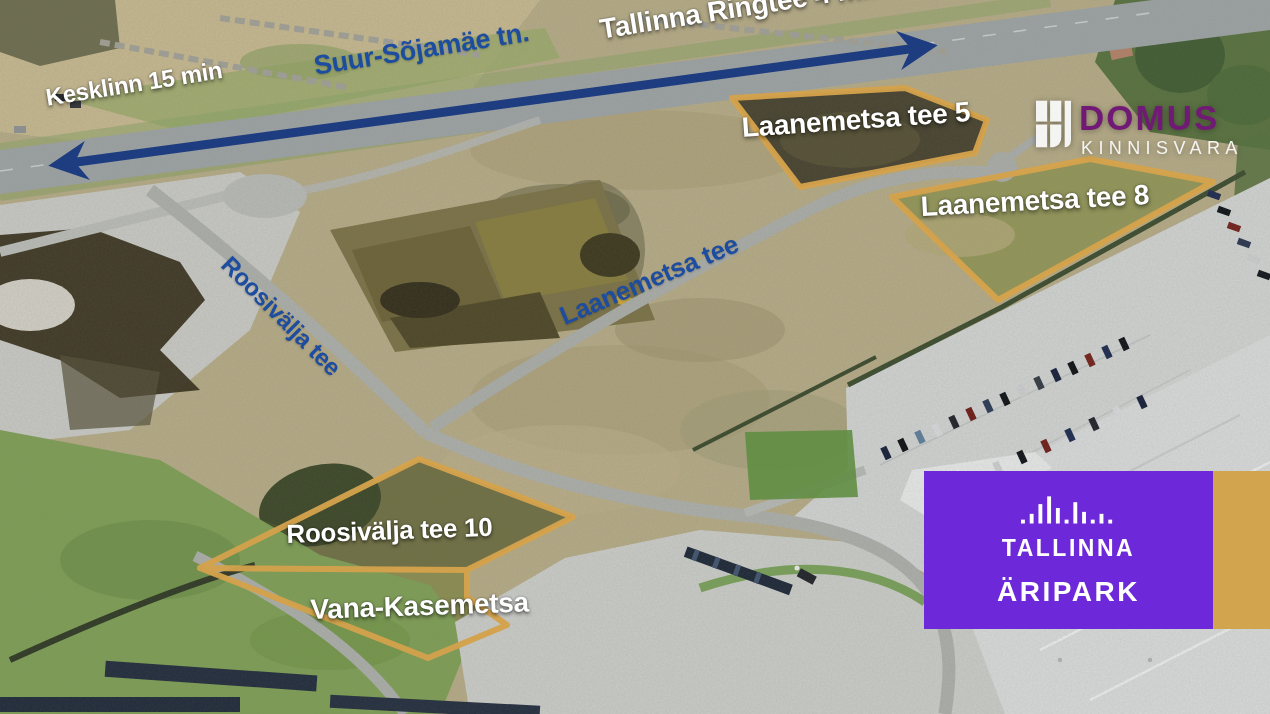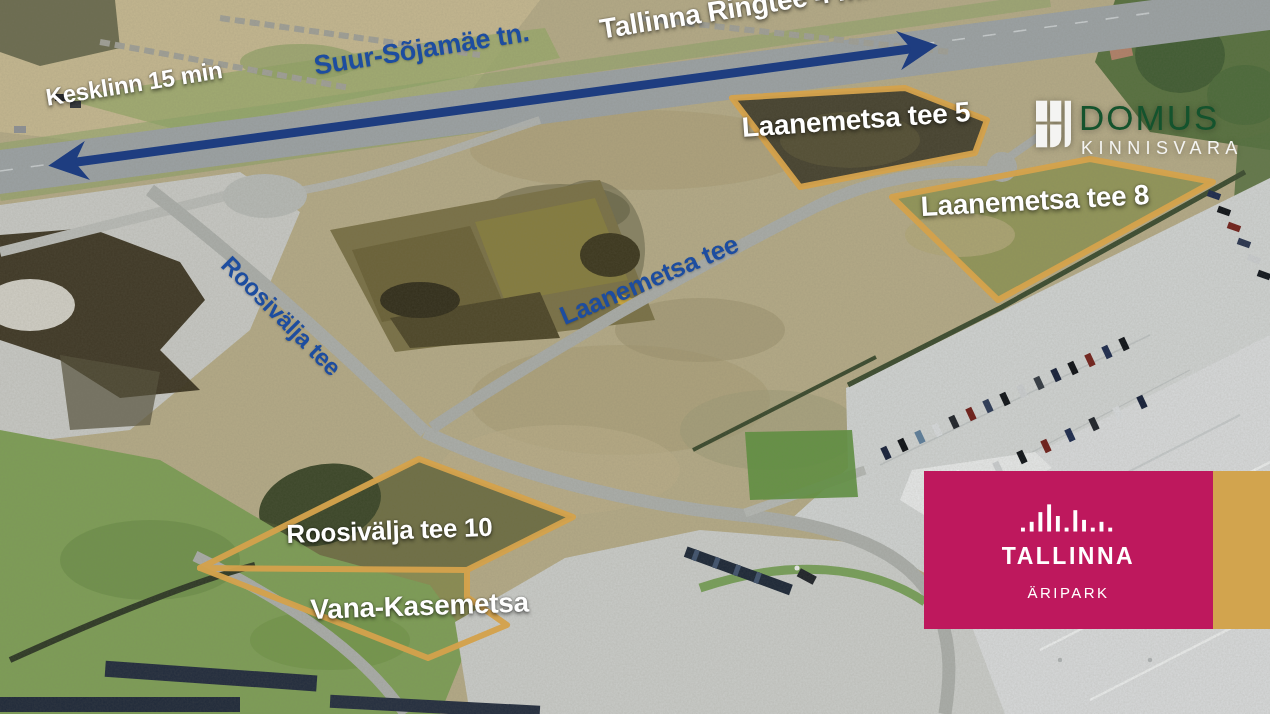--- a/index.html
+++ b/index.html
@@ -23,29 +23,29 @@
   .lbl-p5{left:741px;top:114px;font-size:28px;transform:rotate(-4deg);}
   .lbl-p8{left:920px;top:193px;font-size:28px;transform:rotate(-3deg);}
   .lbl-p10{left:286px;top:521px;font-size:26px;transform:rotate(-2deg);}
   .lbl-vk{left:310px;top:596px;font-size:28px;transform:rotate(-2deg);}
   
   .domus{
     position:absolute;left:1036px;top:100px;display:flex;gap:8px;align-items:flex-start;
     color:#fff;filter:drop-shadow(0 1px 3px rgba(0,0,0,.35));
   }
   .domus .wordmark{display:flex;flex-direction:column;}
-  .domus .name{font-size:35px;font-weight:400;letter-spacing:2px;line-height:1;color:#14532d;}
+  .domus .name{font-size:35px;font-weight:700;letter-spacing:2px;line-height:1;color:#701a75;}
   .domus .sub{font-size:18px;font-weight:400;letter-spacing:5.4px;margin-top:3px;padding-left:2px;color:#f4f4f2;}
   
   .aripark{
-    position:absolute;left:924px;top:471px;width:289px;height:158px;background:#be185d;
+    position:absolute;left:924px;top:471px;width:289px;height:158px;background:#6d28d9;
     display:flex;flex-direction:column;align-items:center;justify-content:center;color:#fff;
   }
   .aripark .l1{font-size:23px;font-weight:bold;letter-spacing:2.5px;margin-top:7px;}
-  .aripark .l2{font-size:15px;font-weight:normal;letter-spacing:2.5px;margin-top:14px;}
+  .aripark .l2{font-size:28px;font-weight:bold;letter-spacing:2.5px;margin-top:14px;}
   .gold-block{position:absolute;left:1213px;top:471px;width:57px;height:158px;background:#d2a44e;}
 </style>
 </head>
 <body>
 
 <div class="stage">
 
   <svg class="basemap" width="1270" height="714" viewBox="0 0 1270 714" aria-hidden="true">
     <defs>
       <marker id="ah" viewBox="0 0 10 10" refX="6.5" refY="5" markerWidth="4.4" markerHeight="4.4" orient="auto-start-reverse">

